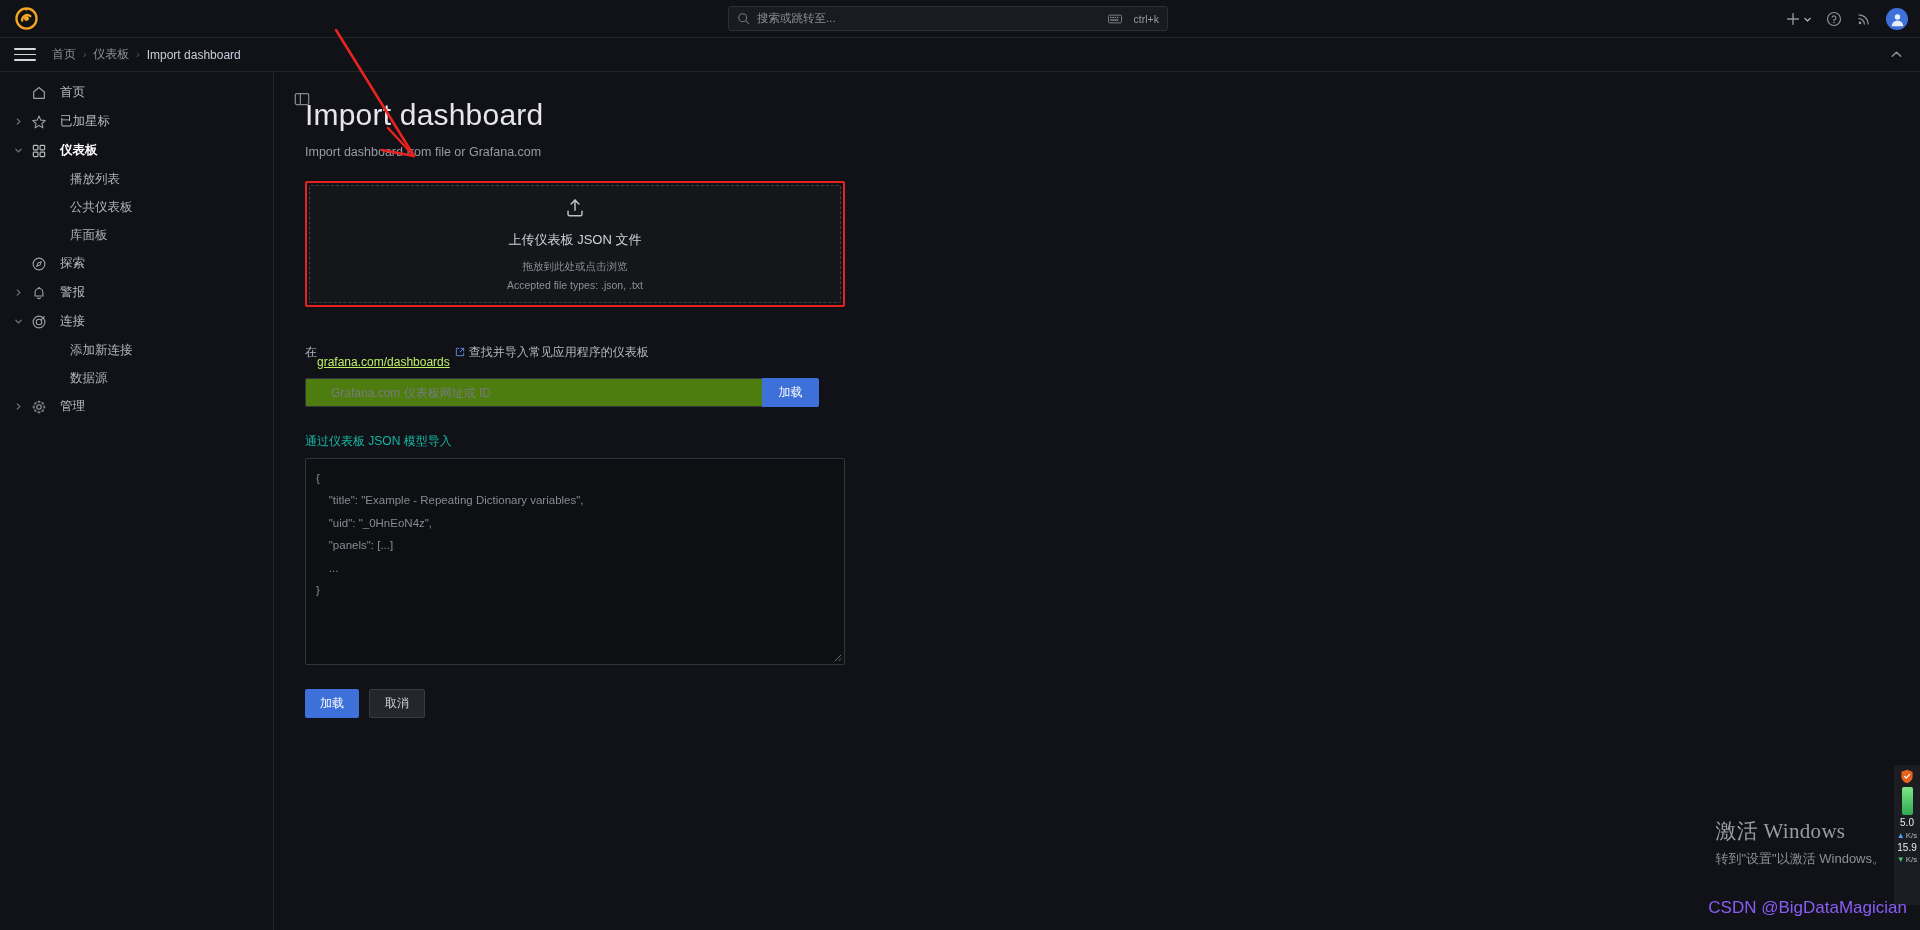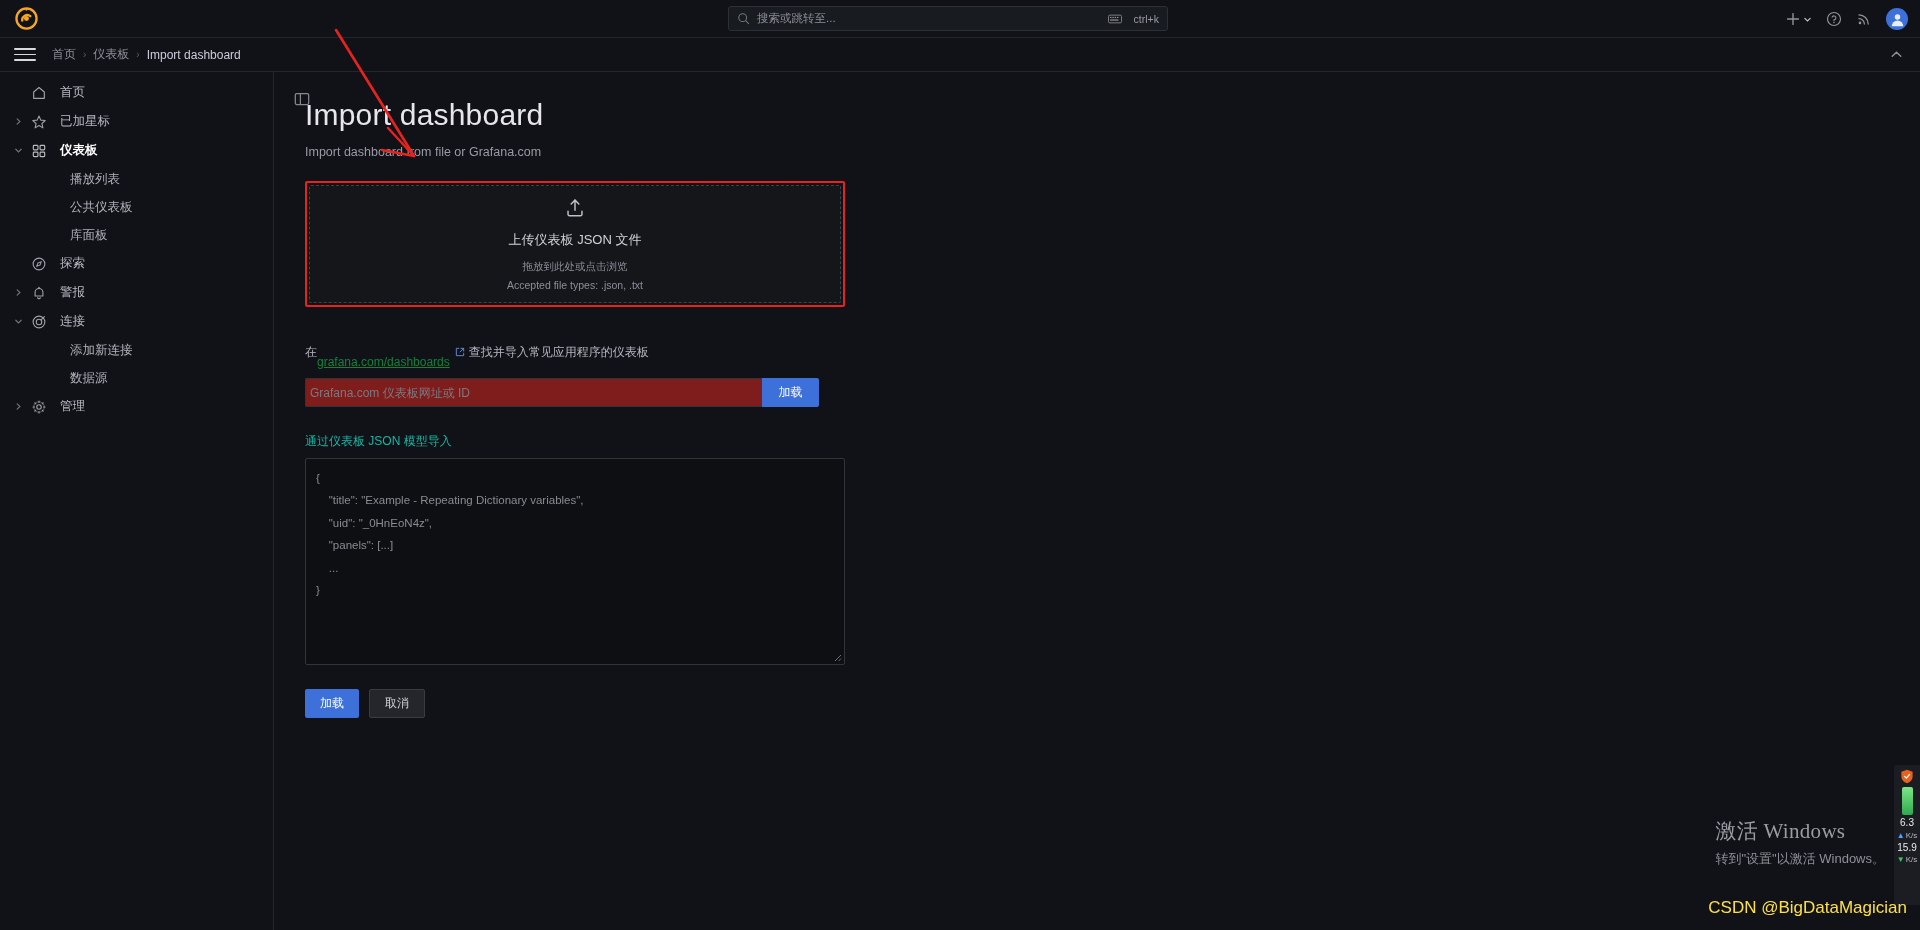--- a/index.html
+++ b/index.html
@@ -136,30 +136,30 @@
   .dz-main { margin-top: 12px; font-size: 13px; color: #d3d3dc; }
   .dz-sub { margin-top: 11px; font-size: 10.5px; color: #8e8e9a; }
   .dz-types { margin-top: 5px; font-size: 10.5px; color: #8e8e9a; }
 
   
   .gcom-row {
     margin-top: 28px; font-size: 12px; color: #b5b5c0;
     display: flex; align-items: center; white-space: nowrap;
   }
   .gcom-link {
-    color: #15803d; text-decoration: underline; cursor: pointer; margin-top: 20px;
+    color: #bef264; text-decoration: underline; cursor: pointer; margin-top: 20px;
   }
   .ext-icon { width: 10px; height: 10px; margin: 0 4px 0 5px; opacity: .85; }
 
   .url-row { margin-top: 9px; display: flex; align-items: stretch; }
   .url-input {
-    width: 457px; height: 29px; background: #7f1d1d;
+    width: 457px; height: 29px; background: #4d7c0f;
     border: 1px solid #32343c; border-right: none;
     border-radius: 2px 0 0 2px; color: #ccccdc;
-    font-size: 12px; padding: 0 4px;
+    font-size: 12px; padding: 0 25px;
     font-family: "Liberation Sans", sans-serif;
   }
   .url-input::placeholder { color: #79797f; }
   .btn {
     border: none; cursor: pointer;
     font-family: "Liberation Sans", sans-serif;
     font-size: 12px; border-radius: 2px;
   }
   .btn-primary { background: #3d71d9; color: #ffffff; }
   .btn-load-inline {
@@ -216,21 +216,21 @@
   .watermark {
     position: absolute; right: 35px; bottom: 62px;
     text-align: left; user-select: none;
   }
   .wm-title {
     font-size: 21px; color: #9b9ba4; font-weight: normal; letter-spacing: .3px; font-family: Liberation Serif, serif;
   }
   .wm-sub { margin-top: 5px; font-size: 13px; color: #8f8f99; }
   .csdn {
     position: absolute; right: 13px; bottom: 12px;
-    font-size: 17px; color: #fde047;
+    font-size: 17px; color: #8b5cf6;
   }
 </style>
 </head>
 <body>
 
 <div id="app">
 
   <div class="topbar">
     <div class="brand-logo">
       <svg viewBox="0 0 24 24" width="23" height="23">
@@ -494,21 +494,21 @@
     <path d="M6 4 L84 130" stroke="#e8231f" stroke-width="2.6" fill="none" stroke-linecap="round"></path>
     <path d="M84 130 L58 102 M84 130 L52 124" stroke="#e8231f" stroke-width="2.4" fill="none" stroke-linecap="round"></path>
   </svg>
 
   <div class="net-widget">
     <svg class="nw-shield" viewBox="0 0 14 15">
       <path d="M7 0.8 L12.6 2.8 V7.4 C12.6 10.9 10.1 13 7 14.2 C3.9 13 1.4 10.9 1.4 7.4 V2.8 Z" fill="#e8621f"></path>
       <path d="M4.6 7.4 L6.3 9.2 L9.6 5.4" fill="none" stroke="#fff" stroke-width="1.2" stroke-linecap="round" stroke-linejoin="round"></path>
     </svg>
     <div class="nw-bar"></div>
-    <div class="nw-num">6.3</div>
+    <div class="nw-num">5.0</div>
     <div class="nw-unit">
       <span class="up-tri">▲</span>
       <span>K/s</span>
     </div>
     <div class="nw-num">15.9</div>
     <div class="nw-unit">
       <span class="dn-tri">▼</span>
       <span>K/s</span>
     </div>
   </div>

